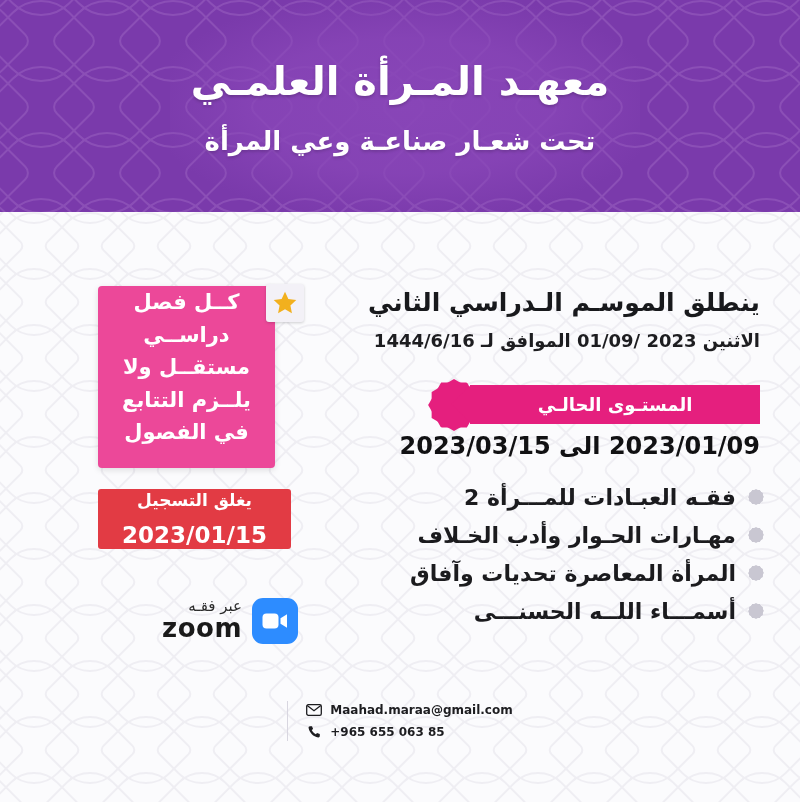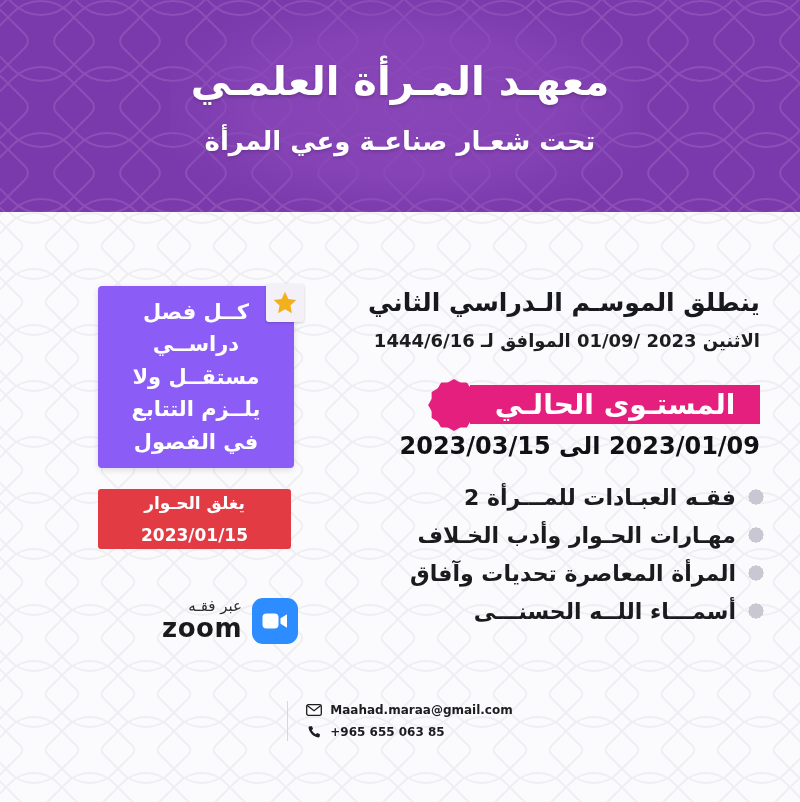--- a/index.html
+++ b/index.html
@@ -96,28 +96,28 @@
     border: 2px solid #efeef3;
     border-radius: 50% 10% 50% 10%;
     transform: rotate(45deg);
   }
 
   
   .purple-box {
     position: absolute;
     left: 98px;
     top: 286px;
-    width: 196px;
+    width: 177px;
     height: 182px;
-    background: #8b5cf6;
+    background: #ec4899;
     border-radius: 4px;
     box-shadow: 0 2px 6px rgba(0,0,0,0.12);
     direction: rtl;
     display: flex;
-    align-items: center;
+    align-items: flex-start;
     justify-content: center;
   }
   .purple-box-text {
     color: #ffffff;
     font-size: 21px;
     font-weight: bold;
     line-height: 1.55;
     text-align: center;
     padding: 0 10px;
     white-space: pre-line;
@@ -147,21 +147,21 @@
     background: #e23b44;
     border-radius: 3px;
     direction: rtl;
     display: flex;
     flex-direction: column;
     align-items: center;
     justify-content: center;
     color: #ffffff;
   }
   .red-box .line1 { font-size: 17px; font-weight: bold; letter-spacing: .5px; }
-  .red-box .line2 { font-size: 17px; font-weight: bold; margin-top: 12px; }
+  .red-box .line2 { font-size: 23px; font-weight: bold; margin-top: 12px; }
 
   .zoom-row {
     position: absolute;
     left: 118px;
     top: 593px;
     width: 180px;
     height: 56px;
     direction: rtl;
     display: flex;
     align-items: center;
@@ -214,21 +214,21 @@
     width: 290px;
     height: 39px;
     background: #e51f7e;
     display: flex;
     align-items: center;
     justify-content: center;
     direction: rtl;
   }
   .level-banner .lbl {
     color: #ffffff;
-    font-size: 28px;
+    font-size: 18px;
     font-weight: bold;
     letter-spacing: 1.5px;
   }
   .level-banner::after {
     content: "";
     position: absolute;
     left: -19px;
     top: 0;
     width: 0; height: 0;
     border-top: 19.5px solid transparent;
@@ -625,21 +625,21 @@
 يلــزم التتابع
 في الفصول</div>
   </div>
   <div class="star-badge">
     <svg width="26" height="26" viewBox="0 0 24 24" aria-hidden="true">
       <polygon points="12,1.6 15.1,8.3 22.4,9.2 17,14.2 18.4,21.4 12,17.8 5.6,21.4 7,14.2 1.6,9.2 8.9,8.3" fill="#f2b01e"></polygon>
     </svg>
   </div>
 
   <div class="red-box">
-    <div class="line1">يغلق الحـوار</div>
+    <div class="line1">يغلق التسجيل</div>
     <div class="line2">2023/01/15</div>
   </div>
 
   <div class="zoom-row">
     <div class="zoom-icon">
       <svg width="26" height="18" viewBox="0 0 26 18" aria-hidden="true">
         <rect x="0.5" y="1.5" width="16" height="15" rx="4" fill="#ffffff"></rect>
         <path d="M18.5 6.2 L25 2.2 V15.8 L18.5 11.8 Z" fill="#ffffff"></path>
       </svg>
     </div>

